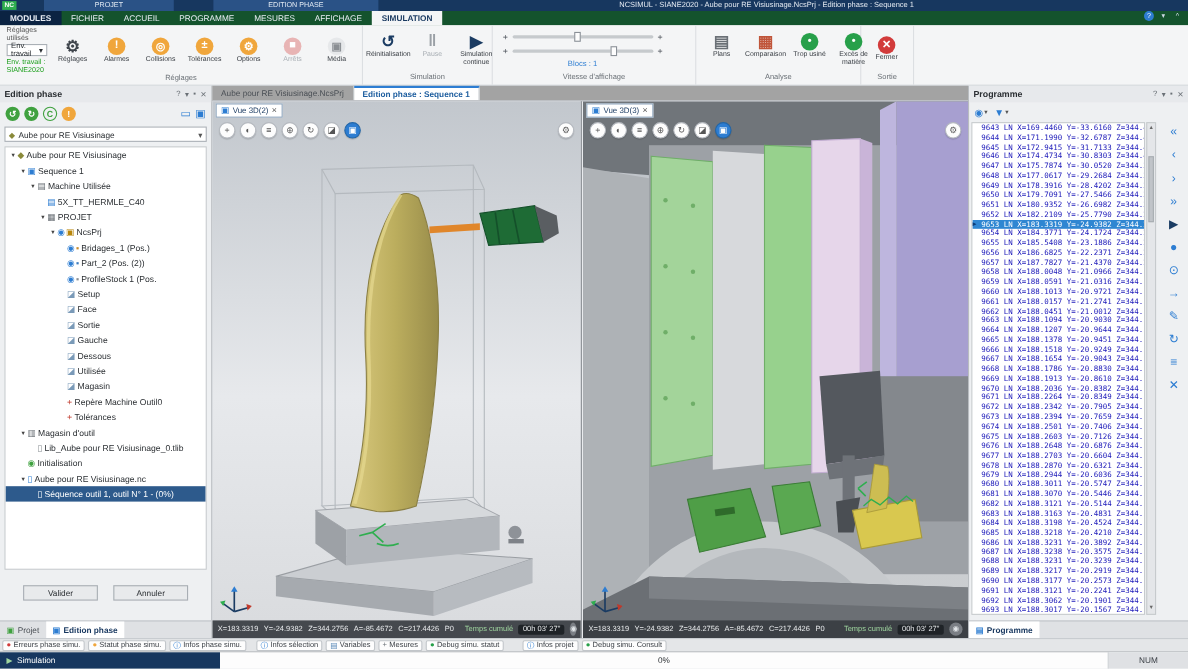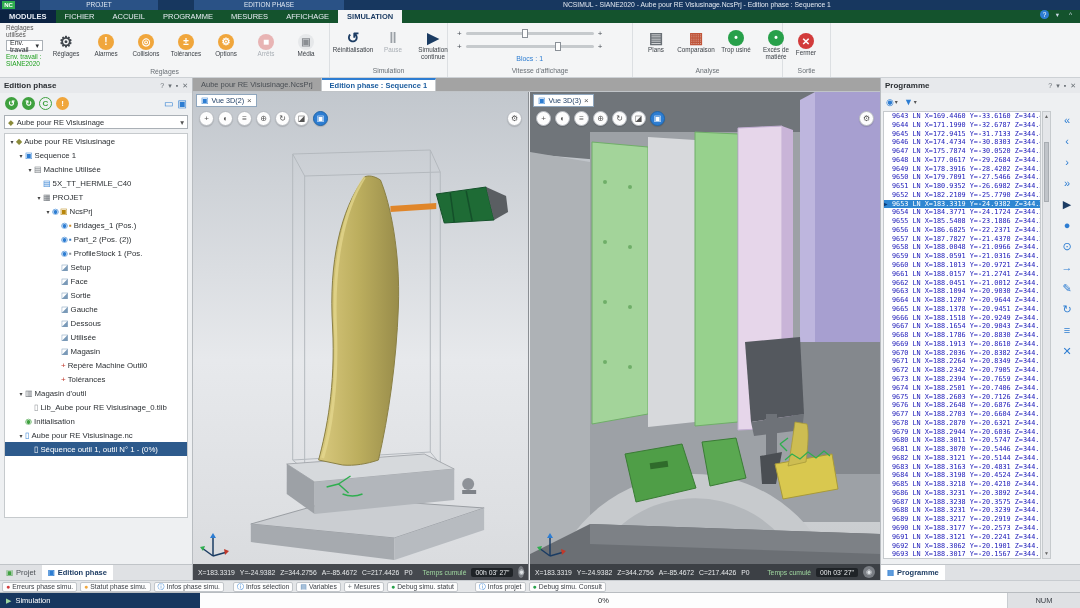--- a/index.html
+++ b/index.html
@@ -400,20 +400,24 @@
           <span class="texp">▾</span>
           <span class="gi tico" style="color: rgb(45, 125, 210); font-size: 8px;">▯</span>
           <span>Aube pour RE Visiusinage.nc</span>
         </div>
         <div class="trow sel" style="padding-left: 21px;">
           <span class="texp"></span>
           <span class="gi tico" style="color: rgb(255, 255, 255); font-size: 8px;">▯</span>
           <span>Séquence outil 1, outil N° 1 - (0%)</span>
         </div>
       </div>
+    <div id="lp-buttons">
+      <div class="lbtn">Valider</div>
+      <div class="lbtn">Annuler</div>
+    </div>
     <div id="lp-tabs">
       <div class="lptab">
           <span class="gi" style="color:#3fa13f">▣</span>
           <span>Projet</span>
         </div>
       <div class="lptab active">
           <span class="gi" style="color:#2d7dd2">▣</span>
           <span>Edition phase</span>
         </div>
     </div>

